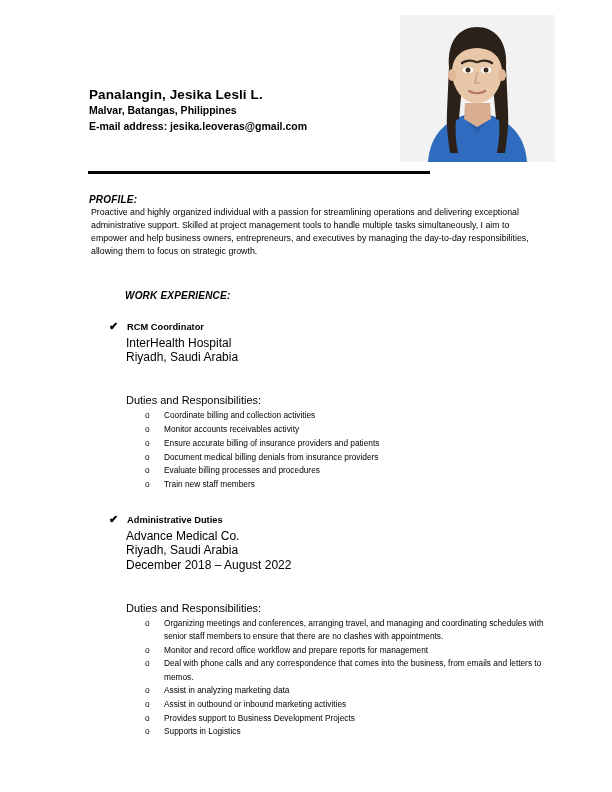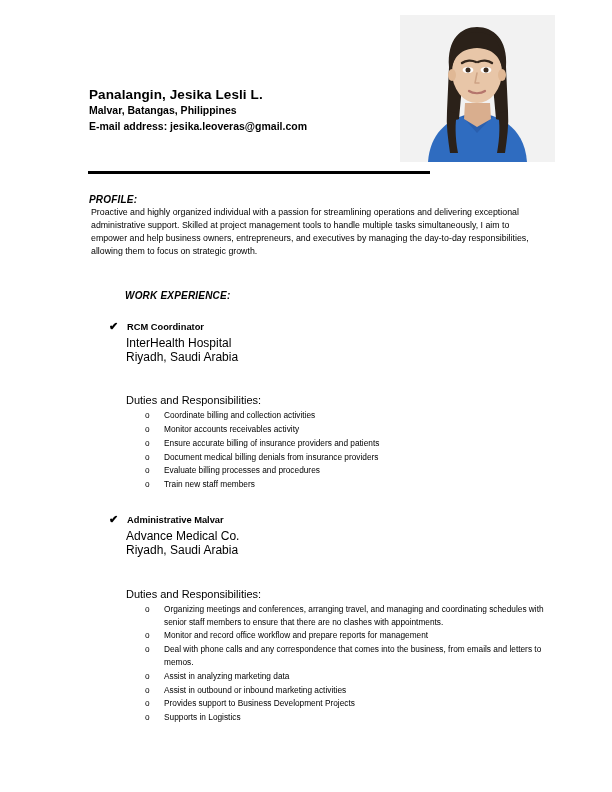--- a/index.html
+++ b/index.html
@@ -261,25 +261,26 @@
         <li class="duty">
           <span class="marker">o</span>
           <span class="duty-text">Train new staff members</span>
         </li>
       </ul>
     </div>
 
     <div class="job">
       <div class="job-title-row">
         <span class="check-mark">✔</span>
-        <span class="job-title">Administrative Malvar</span>
+        <span class="job-title">Administrative Duties</span>
       </div>
       <div class="job-meta">
         <div>Advance Medical Co.</div>
         <div>Riyadh, Saudi Arabia</div>
+        <div>December 2018 – August 2022</div>
       </div>
       <div class="duties-label">Duties and Responsibilities:</div>
       <ul class="duties-list">
         <li class="duty">
           <span class="marker">o</span>
           <span class="duty-text">Organizing meetings and conferences, arranging travel, and managing and coordinating schedules with senior staff members to ensure that there are no clashes with appointments.</span>
         </li>
         <li class="duty">
           <span class="marker">o</span>
           <span class="duty-text">Monitor and record office workflow and prepare reports for management</span>

